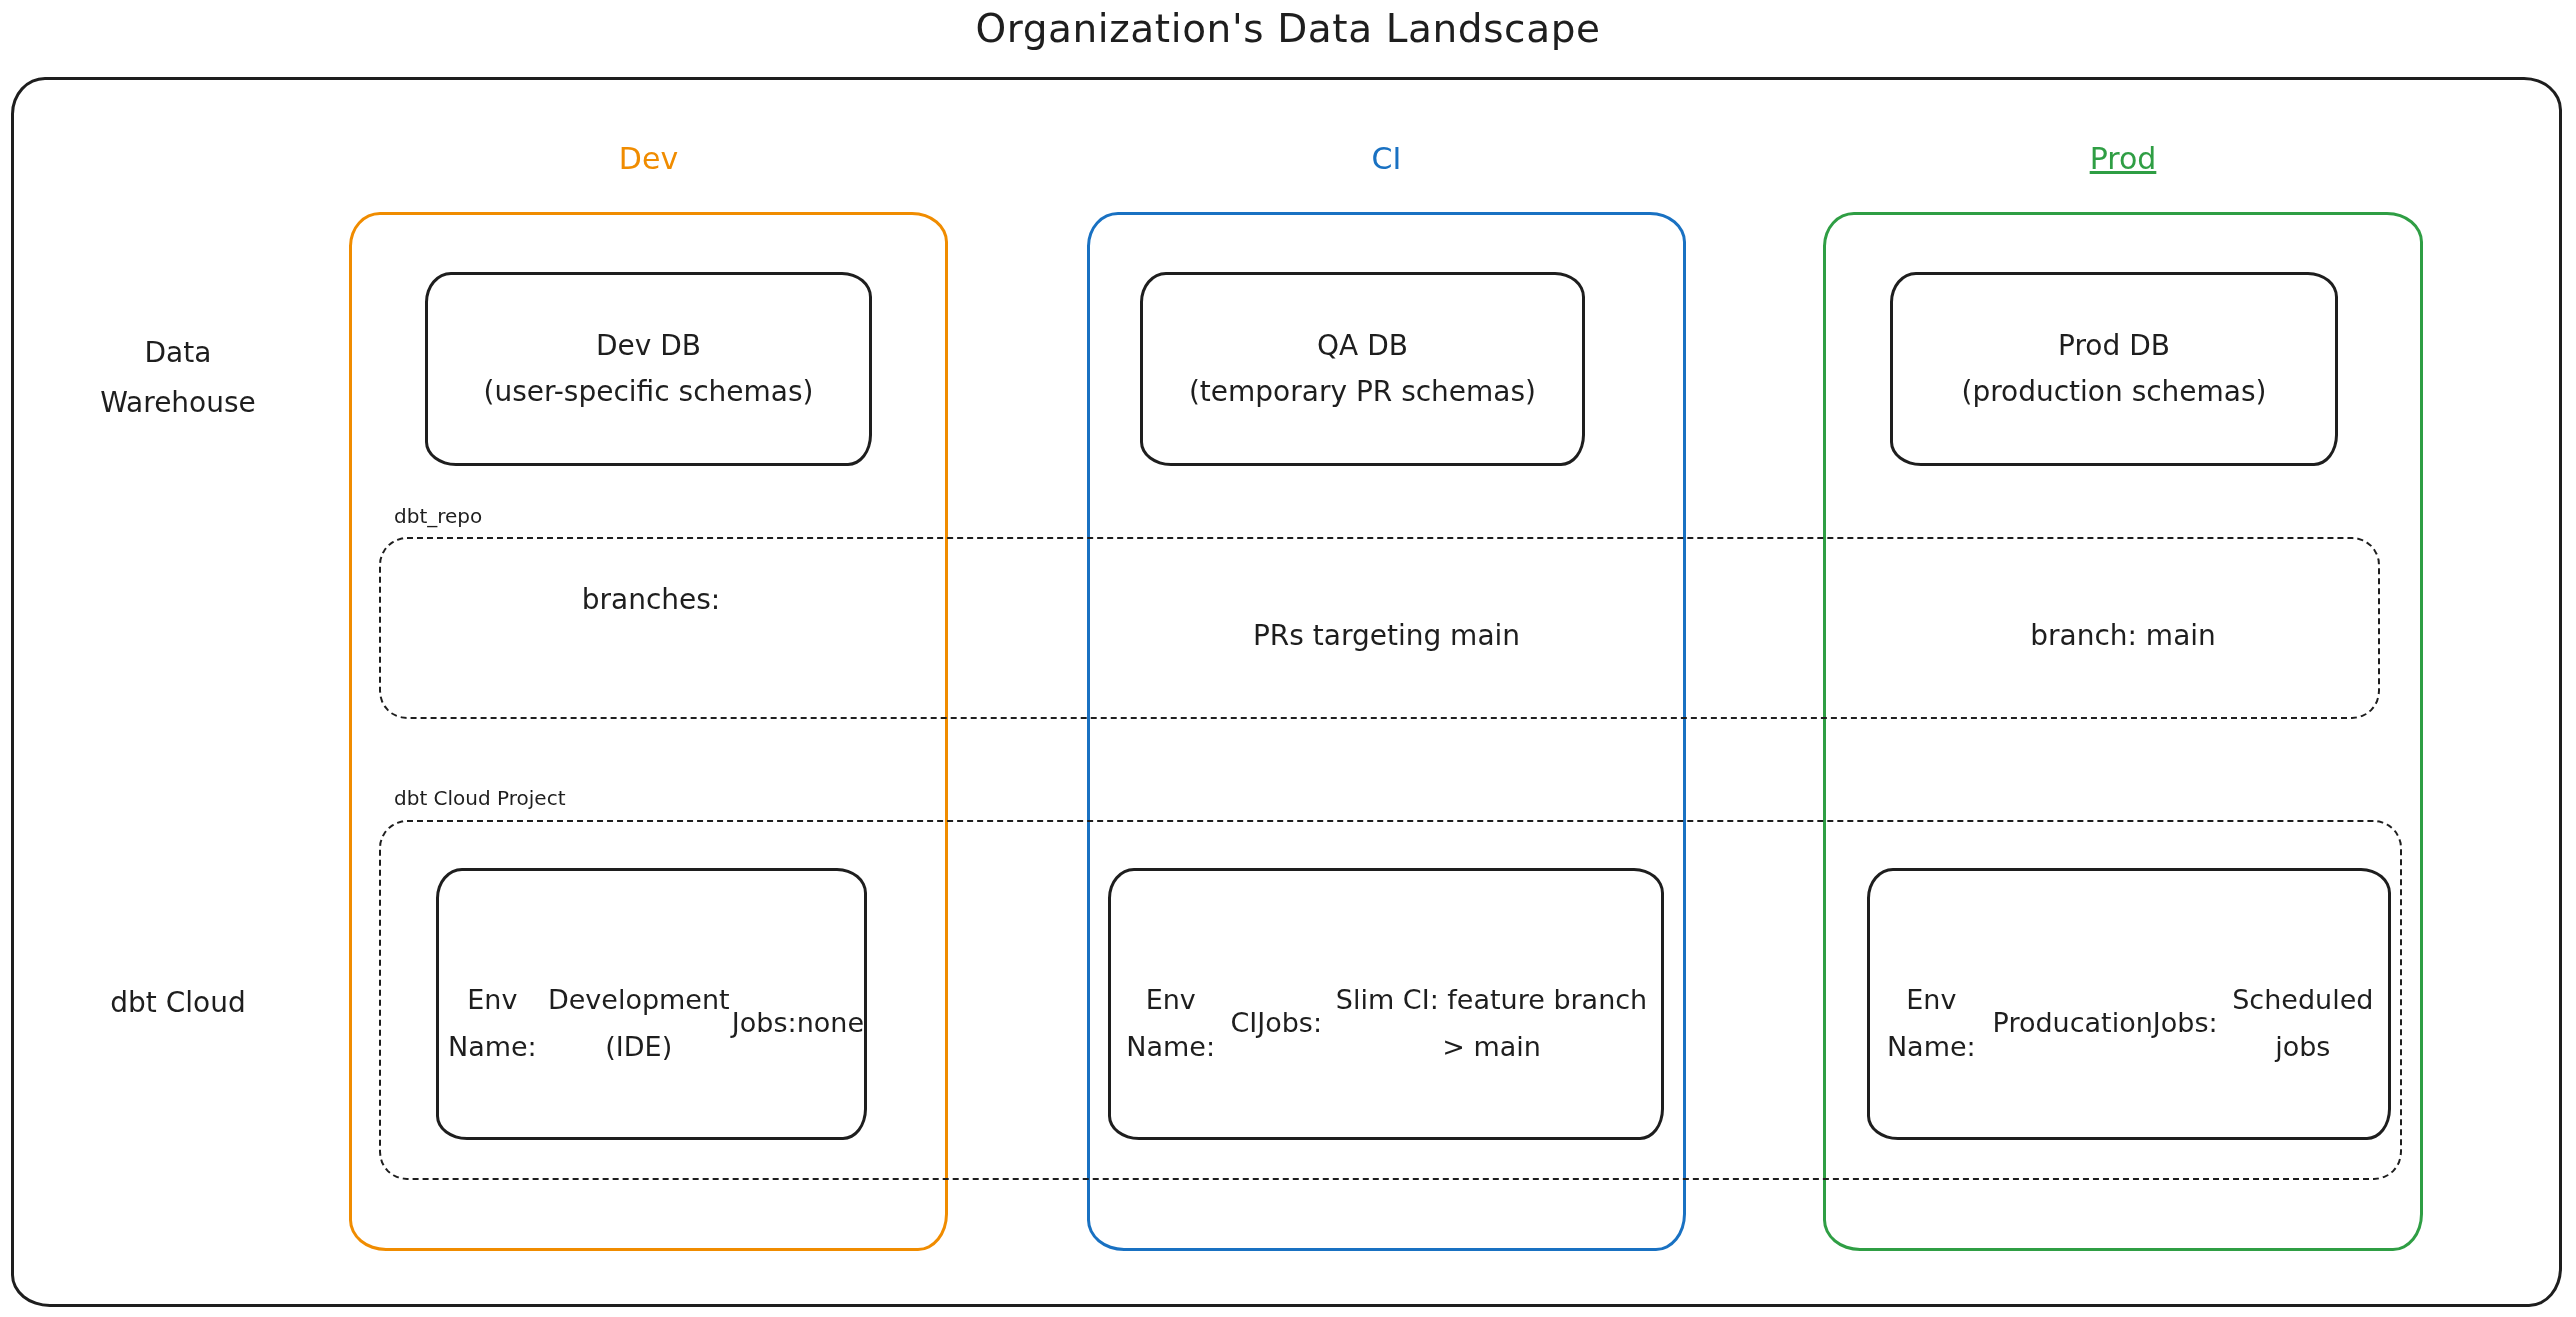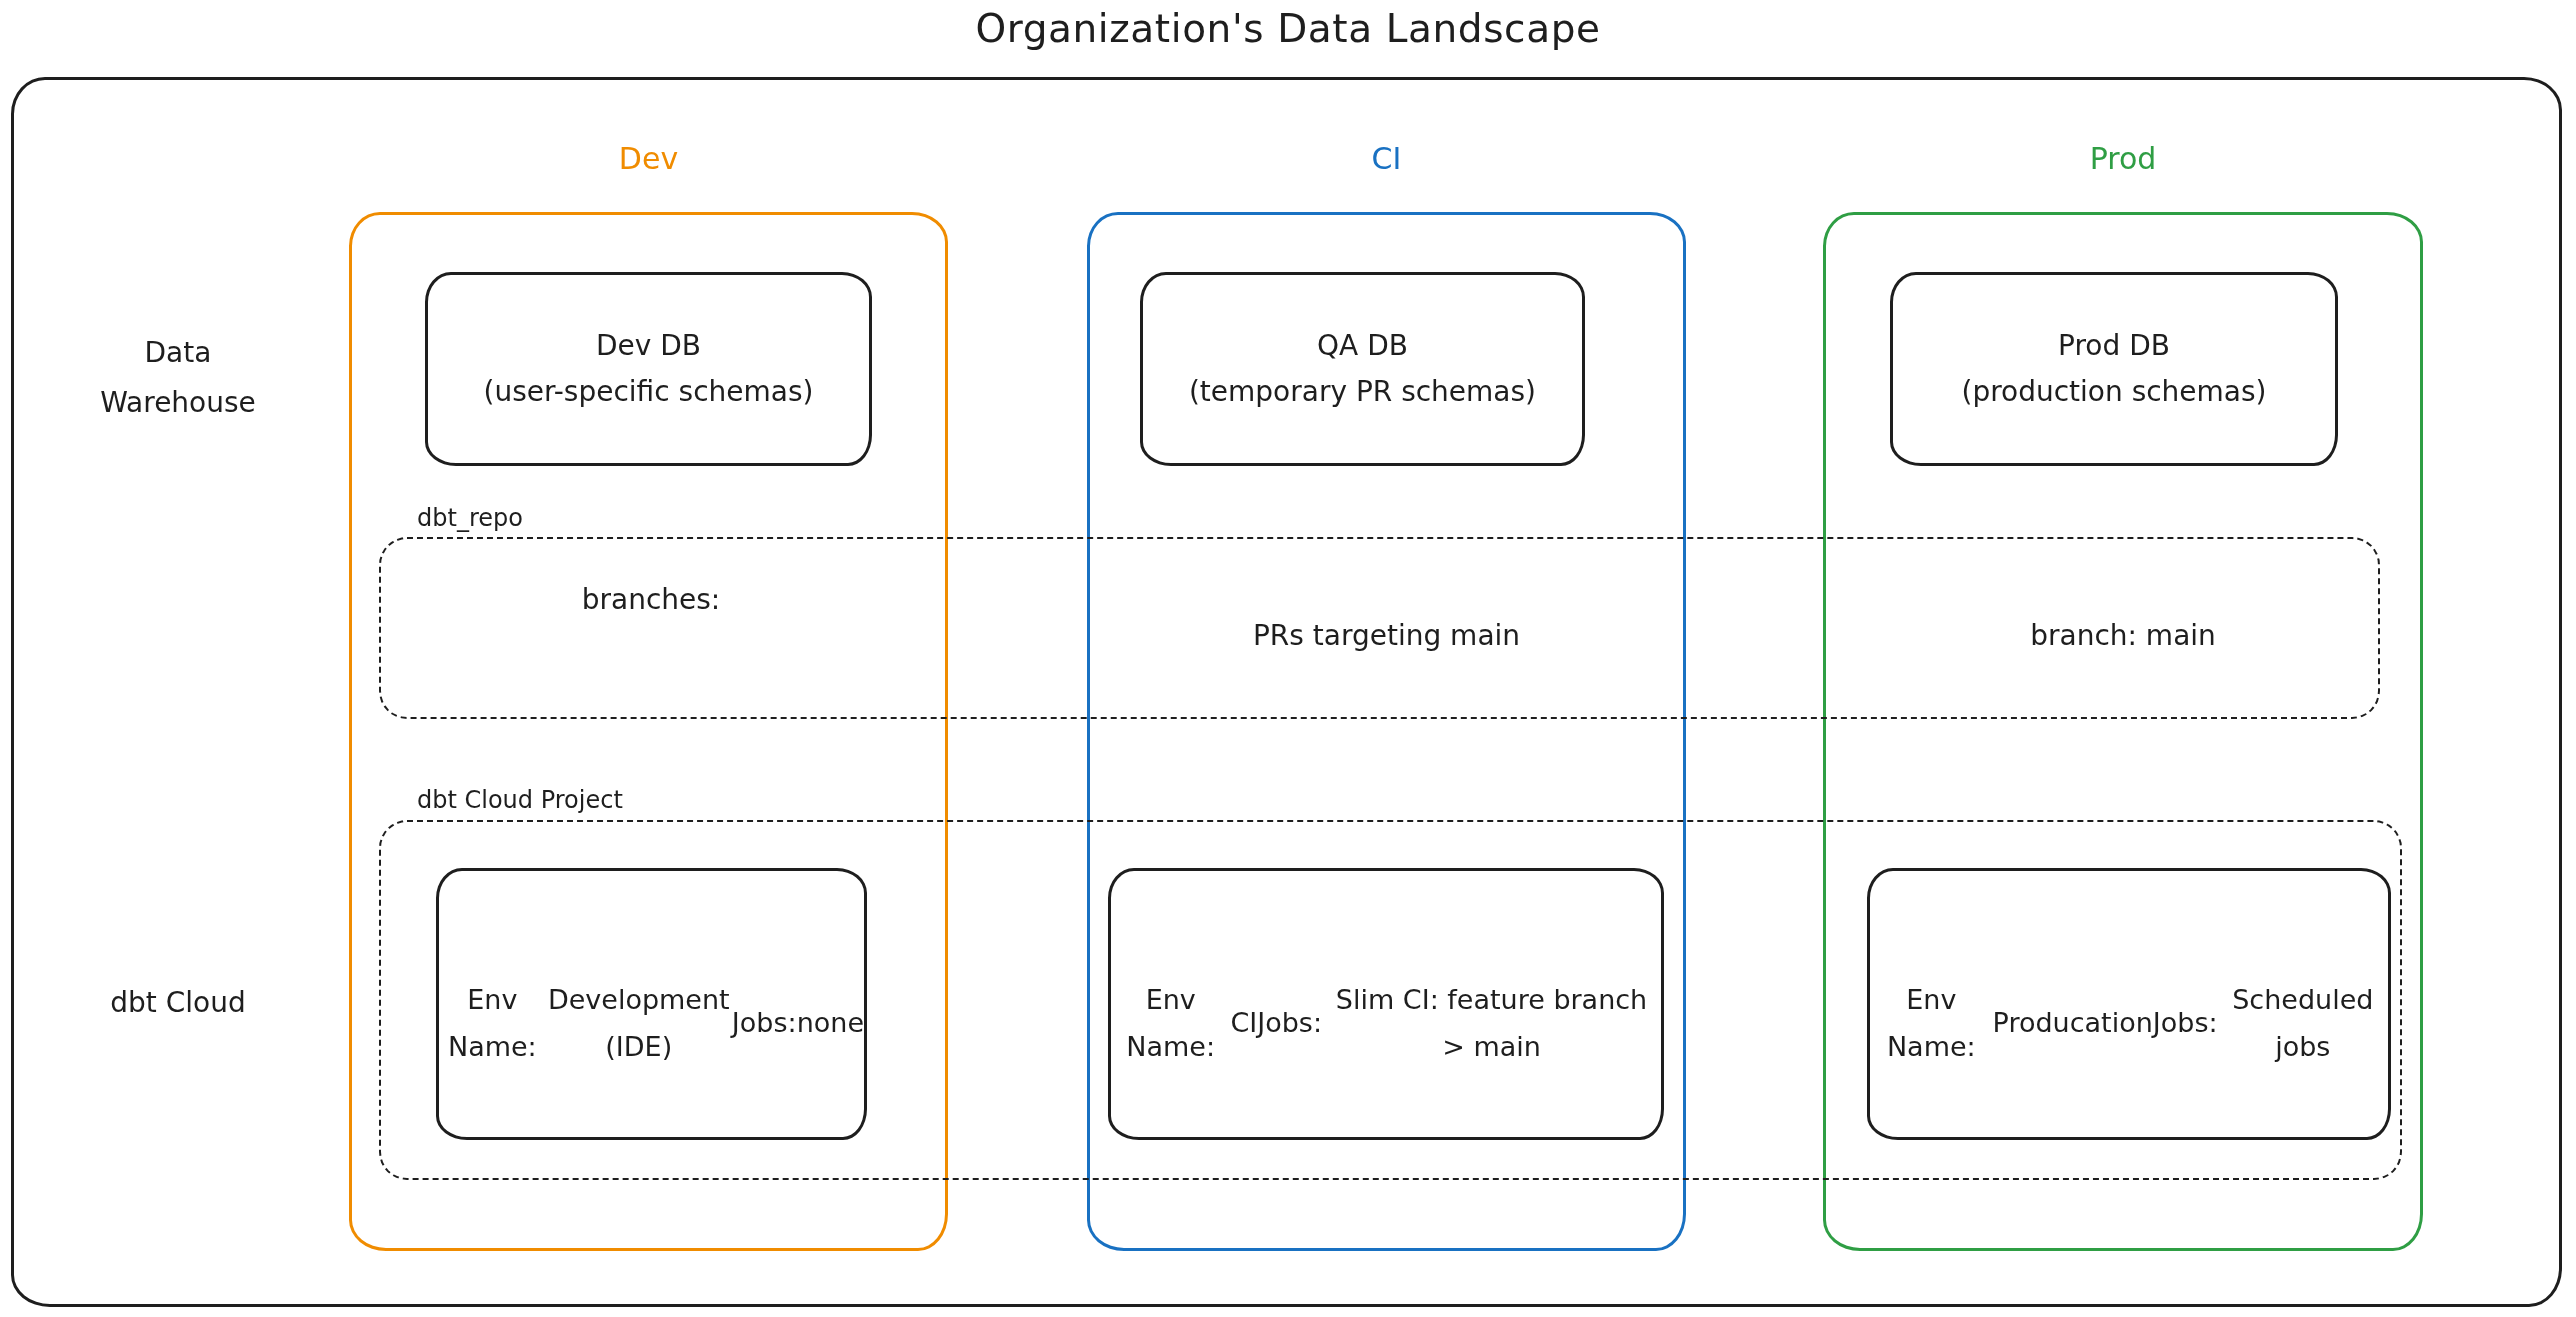--- a/index.html
+++ b/index.html
@@ -58,23 +58,22 @@
     font-size: 28px;
     line-height: 46px;
   }
   .dashed-box {
     border: 2.4px dashed #1e1e1e;
     border-radius: 28px;
     box-sizing: border-box;
     background: transparent;
   }
   .group-label {
-    font-size: 24px;
+    font-size: 20px;
     font-weight: 500;
-    margin-left: 23px;
   }
   .cell-text {
     text-align: center;
     font-size: 28px;
     line-height: 49px;
   }
   .env-box {
     top: 868px; height: 272px;
     display: flex; 
     align-items: center;
@@ -89,21 +88,21 @@
 <body>
 
 <div class="canvas">
 
   <div class="abs title">Organization's Data Landscape</div>
 
   <div class="abs box outer-box"></div>
 
   <div class="abs col-label" style="left: 349px; width: 599px; color: rgb(240, 140, 0);">Dev</div>
   <div class="abs col-label" style="left: 1087px; width: 599px; color: rgb(25, 113, 194);">CI</div>
-  <div class="abs col-label" style="left: 1823px; width: 600px; color: rgb(47, 158, 68);">Prod</div>
+  <div class="abs col-label" style="left: 1823px; width: 600px; color: rgb(47, 158, 68); text-decoration: underline;">Prod</div>
 
   <div class="abs box col-box" style="left: 349px; width: 599px; border-color: rgb(240, 140, 0);"></div>
   <div class="abs box col-box" style="left: 1087px; width: 599px; border-color: rgb(25, 113, 194);"></div>
   <div class="abs box col-box" style="left: 1823px; width: 600px; border-color: rgb(47, 158, 68);"></div>
 
   <div class="abs row-label" style="top:328px;">
     <div>Data</div>
     <div>Warehouse</div>
   </div>
   <div class="abs row-label" style="top:978px;">dbt Cloud</div>

